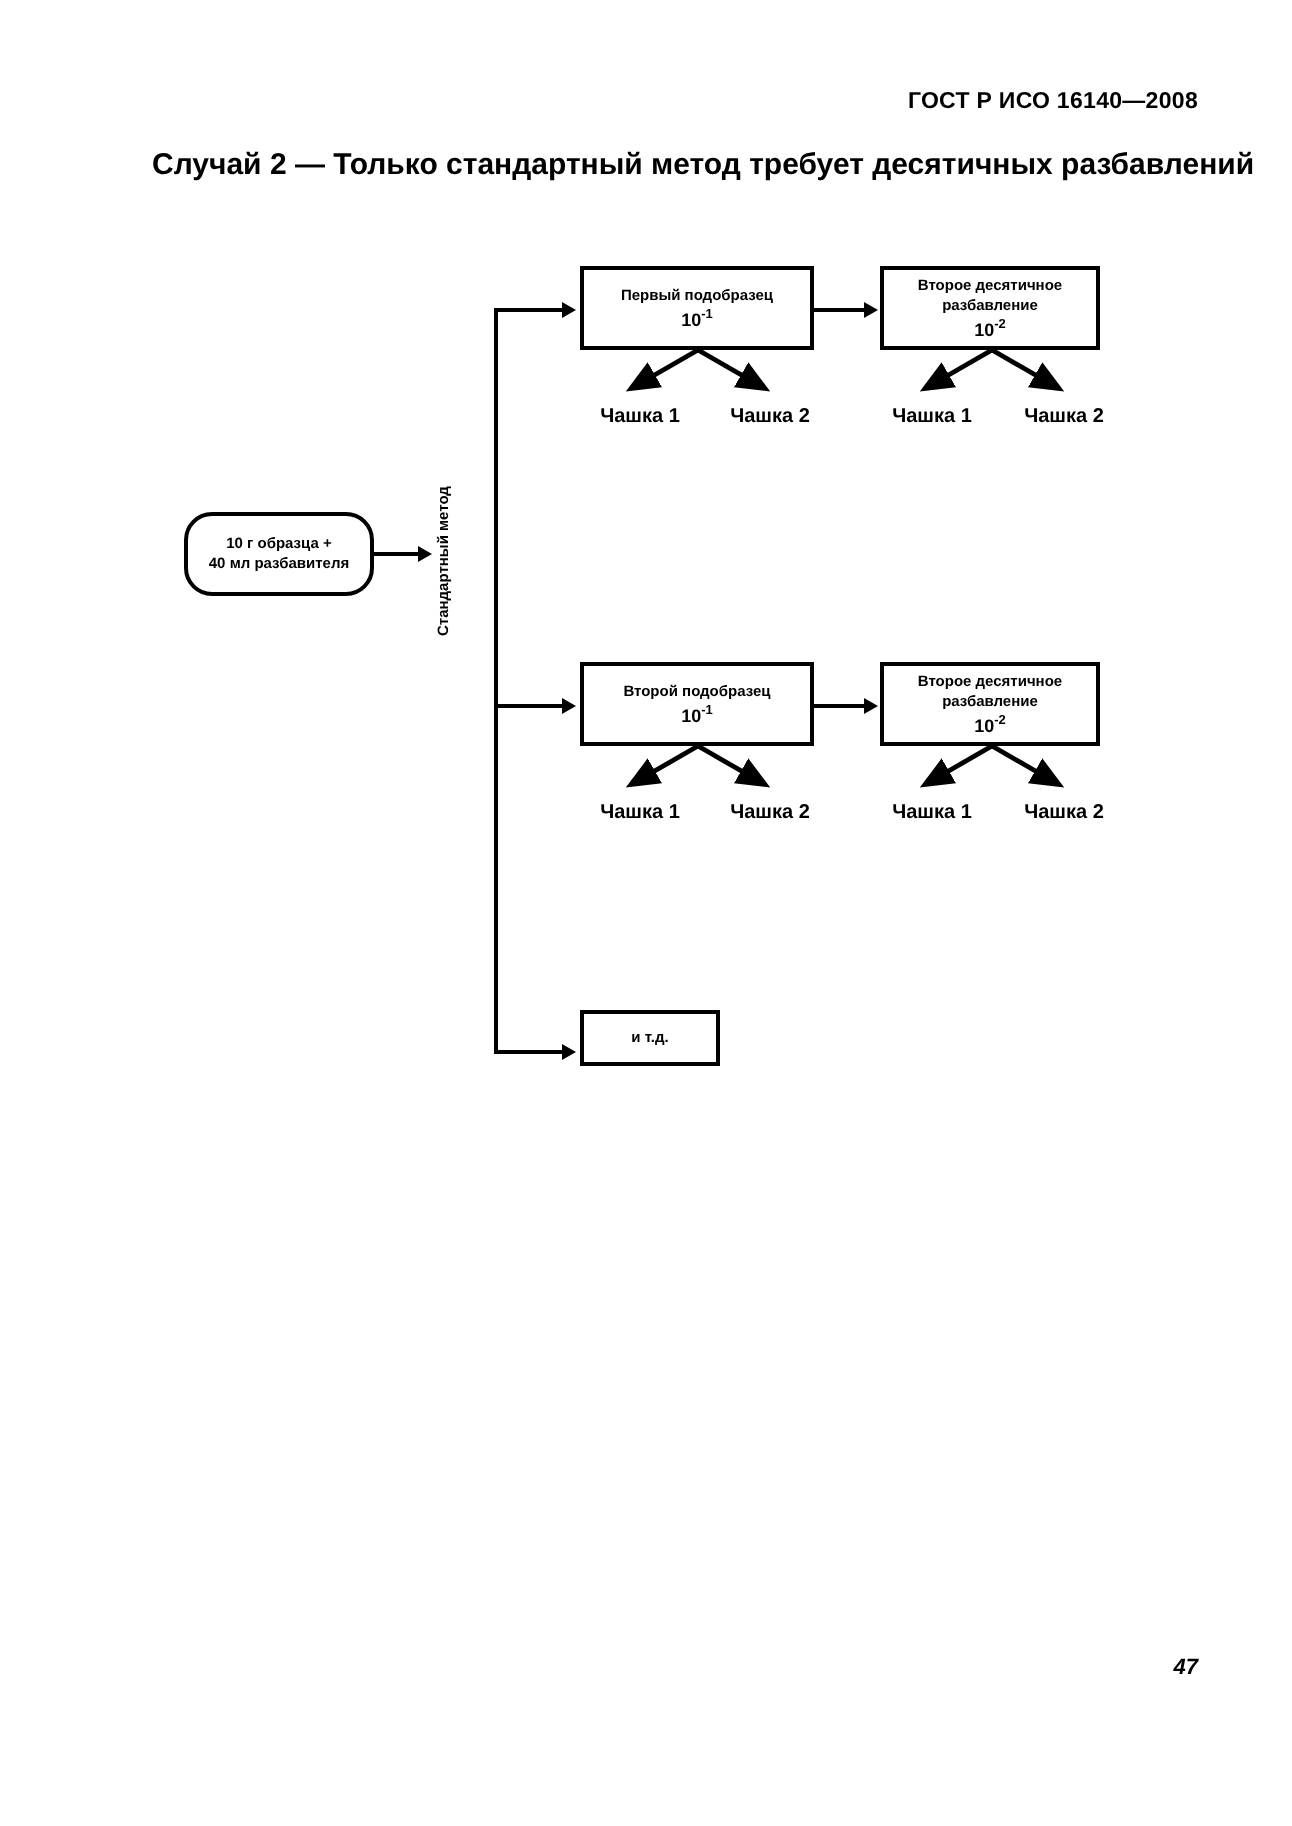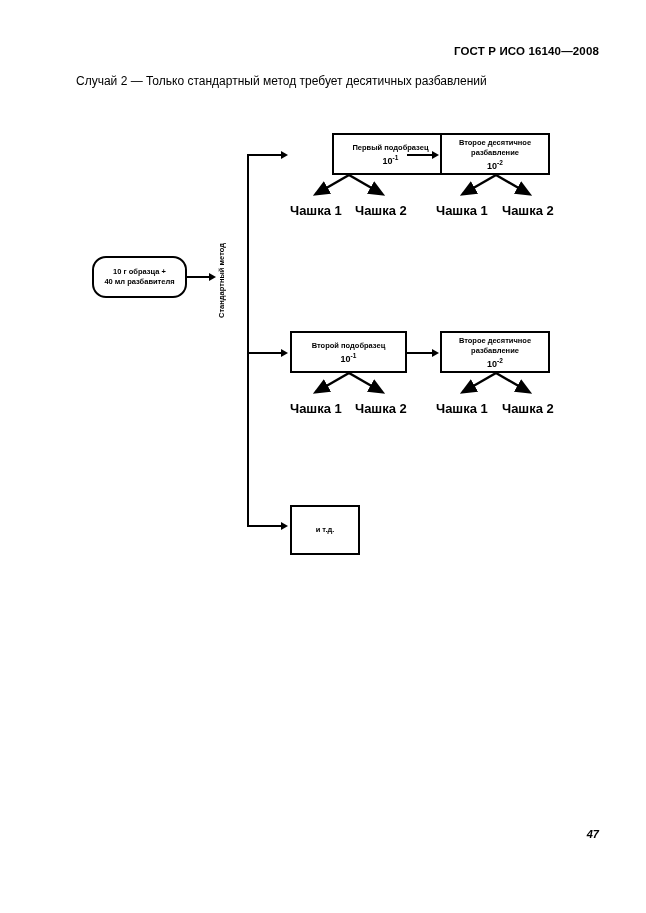--- a/index.html
+++ b/index.html
@@ -29,22 +29,22 @@
     letter-spacing: 0.15px;
     white-space: nowrap;
     padding-left: 28px;
   }
 
   
   .case-title {
     position: absolute;
     top: 74px;
     left: 76px;
-    font-size: 12px;
-    font-weight: normal;
+    font-size: 15px;
+    font-weight: bold;
     white-space: nowrap;
   }
   .intro-par {
     position: absolute;
     top: 92px;
     left: 60px;
     width: 525px;
     font-size: 10.5px;
     line-height: 15px;
     text-align: justify;
@@ -85,24 +85,24 @@
     border-top: 4px solid transparent;
     border-bottom: 4px solid transparent;
     border-left: 7px solid #000;
   }
 
   
   .fan { position: absolute; }
 
   .dish-label {
     position: absolute;
-    font-size: 13px;
-    font-weight: bold;
-    white-space: nowrap;
-    text-align: left;
+    font-size: 10px;
+    font-weight: bold;
+    white-space: nowrap;
+    text-align: center;
   }
 
   .vlabel {
     position: absolute;
     font-size: 7.5px;
     font-weight: bold;
     white-space: nowrap;
     transform-origin: left top;
     transform: rotate(-90deg);
   }
@@ -142,21 +142,21 @@
 
   <div class="hline" style="left:247px; top:154px; width:35px;"></div>
   <div class="arrow-r" style="left:281px; top:151px;"></div>
 
   <div class="hline" style="left:247px; top:352px; width:35px;"></div>
   <div class="arrow-r" style="left:281px; top:349px;"></div>
 
   <div class="hline" style="left:247px; top:525px; width:35px;"></div>
   <div class="arrow-r" style="left:281px; top:522px;"></div>
 
-  <div class="node" style="left:290px; top:133px; width:117px; height:42px;margin-left:42px;">
+  <div class="node" style="left:290px; top:133px; width:117px; height:42px;">
     <span class="ln">Первый подобразец</span>
     <span class="pw"><span>10</span><sup>-1</sup></span>
   </div>
 
   <div class="hline" style="left:407px; top:154px; width:26px;"></div>
   <div class="arrow-r" style="left:432px; top:151px;"></div>
 
   <div class="node" style="left:440px; top:133px; width:110px; height:42px;">
     <span class="ln">Второе десятичное</span>
     <span class="ln">разбавление</span>
@@ -205,19 +205,19 @@
   <svg class="fan" style="left:443px; top:373px;" width="106" height="26" viewBox="0 0 106 26">
     <line x1="53" y1="0" x2="20" y2="19" stroke="#000" stroke-width="2.4" marker-end="url(#ah1)"></line>
     <line x1="53" y1="0" x2="86" y2="19" stroke="#000" stroke-width="2.4" marker-end="url(#ah1)"></line>
   </svg>
 
   <div class="dish-label" style="left:290px; top:401px; width:60px;">Чашка 1</div>
   <div class="dish-label" style="left:355px; top:401px; width:60px;">Чашка 2</div>
   <div class="dish-label" style="left:436px; top:401px; width:60px;">Чашка 1</div>
   <div class="dish-label" style="left:502px; top:401px; width:60px;">Чашка 2</div>
 
-  <div class="node" style="left:290px; top:505px; width:70px; height:50px;">
+  <div class="node" style="left:290px; top:505px; width:70px; height:28px;">
     <span class="ln">и т.д.</span>
   </div>
 
   <div class="page-num">47</div>
 
 </div>
 
 </body></html>

